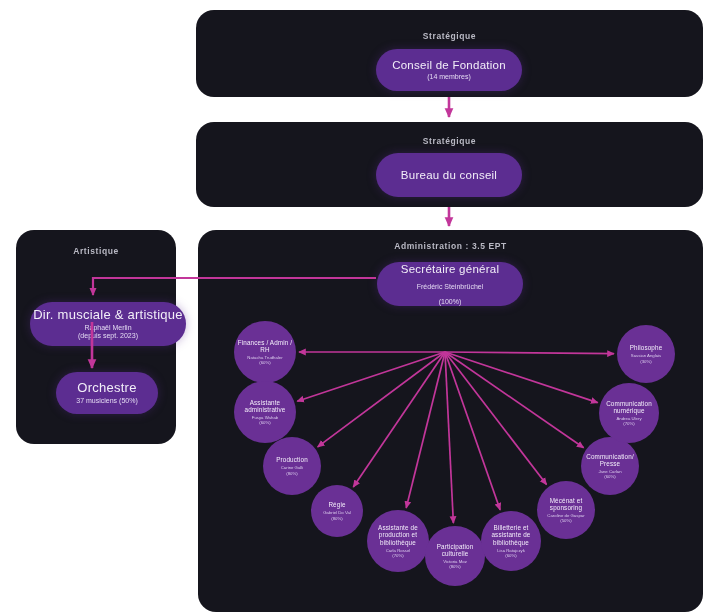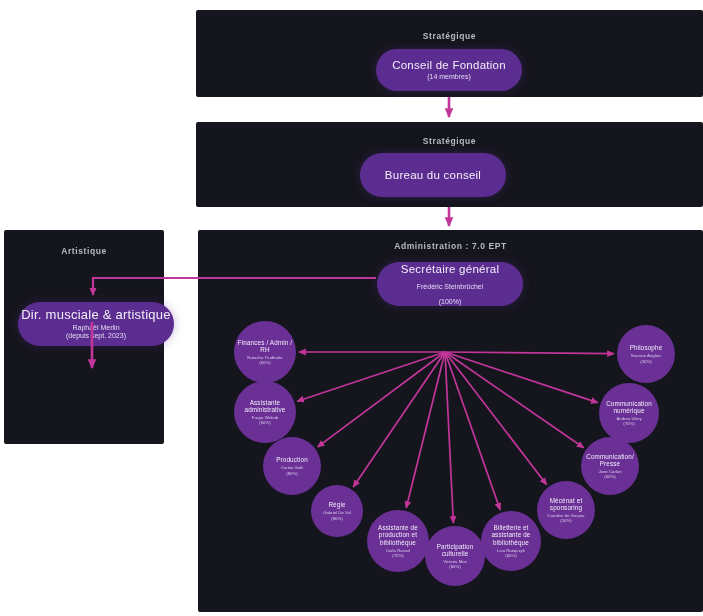--- a/index.html
+++ b/index.html
@@ -7,21 +7,21 @@
     width:703px; height:616px;
     background:#ffffff;
     font-family:"Liberation Sans", sans-serif;
     overflow:hidden;
   }
   #stage { position:relative; width:703px; height:616px; background:#ffffff; }
 
   .panel {
     position:absolute;
     background:#15151d;
-    border-radius:2px;
+    border-radius:18px;
   }
   .panel-title {
     position:absolute;
     left:0; right:0;
     text-align:center;
     color:#b9b9c4;
     font-size:8.5px;
     font-weight:bold;
     letter-spacing:0.6px;
   }
@@ -74,36 +74,40 @@
   <div class="panel" style="left:196px; top:10px; width:507px; height:87px;">
     <div class="panel-title" style="top:21px;">Stratégique</div>
     <div class="pill" style="left:180px; top:39px; width:146px; height:42px;">
       <div class="t1">Conseil de Fondation</div>
       <div class="t2">(14 membres)</div>
     </div>
   </div>
 
   <div class="panel" style="left:196px; top:122px; width:507px; height:85px;">
     <div class="panel-title" style="top:14px;">Stratégique</div>
-    <div class="pill" style="left:164px; top:31px; width:146px; height:44px;">
+    <div class="pill" style="left:180px; top:31px; width:146px; height:44px;">
       <div class="t1">Bureau du conseil</div>
     </div>
   </div>
 
-  <div class="panel" style="left:4px; top:230px; width:160px; height:214px;">
+  <div class="panel" style="left:16px; top:230px; width:160px; height:214px;">
     <div class="panel-title" style="top:16px;">Artistique</div>
     <div class="pill small" style="left:14px; top:72px; width:156px; height:44px;">
       <div class="t1">Dir. musciale &amp; artistique</div>
       <div class="t2">Raphaël Merlin</div>
       <div class="t3">(depuis sept. 2023)</div>
     </div>
+    <div class="pill small" style="left:40px; top:142px; width:102px; height:42px;">
+      <div class="t1">Orchestre</div>
+      <div class="t2">37 musiciens (50%)</div>
+    </div>
   </div>
 
   <div class="panel" style="left:198px; top:230px; width:505px; height:382px;">
-    <div class="panel-title" style="top:11px;">Administration : 7.0 EPT</div>
+    <div class="panel-title" style="top:11px;">Administration : 3.5 EPT</div>
     <div class="pill" style="left:179px; top:32px; width:146px; height:44px;gap:6px;">
       <div class="t1">Secrétaire général</div>
       <div class="t2">Frédéric Steinbrüchel</div>
       <div class="t3">(100%)</div>
     </div>
   </div>
 
   <svg class="arrows" viewBox="0 0 703 616">
     <defs>
       <marker id="ah" viewBox="0 0 10 10" refX="8" refY="5" markerWidth="5" markerHeight="5" orient="auto-start-reverse">

